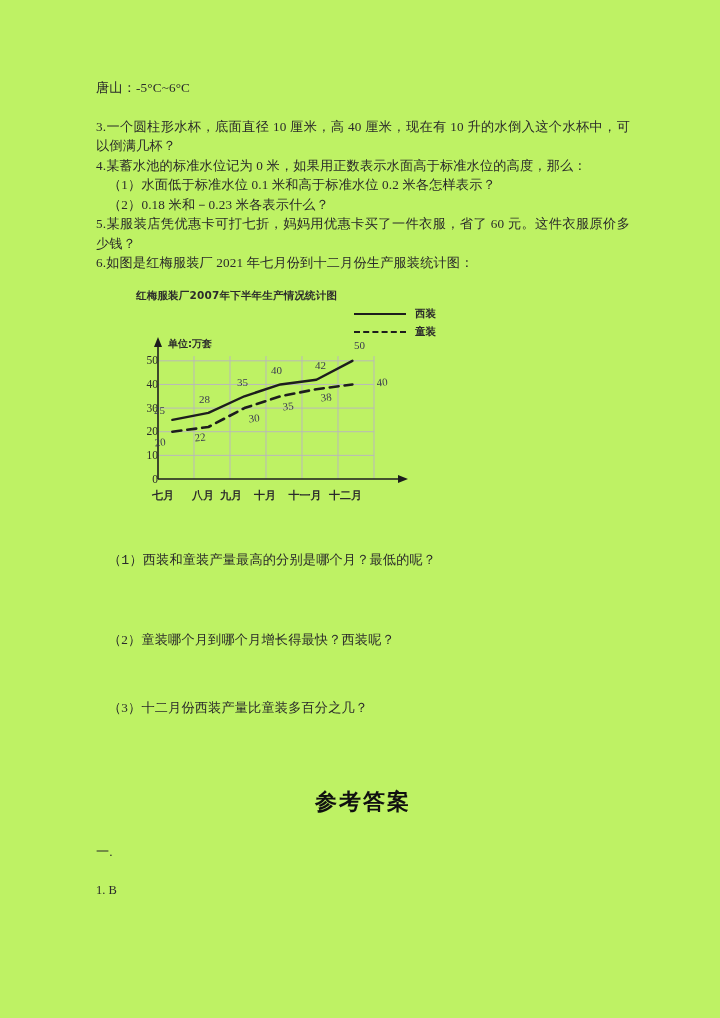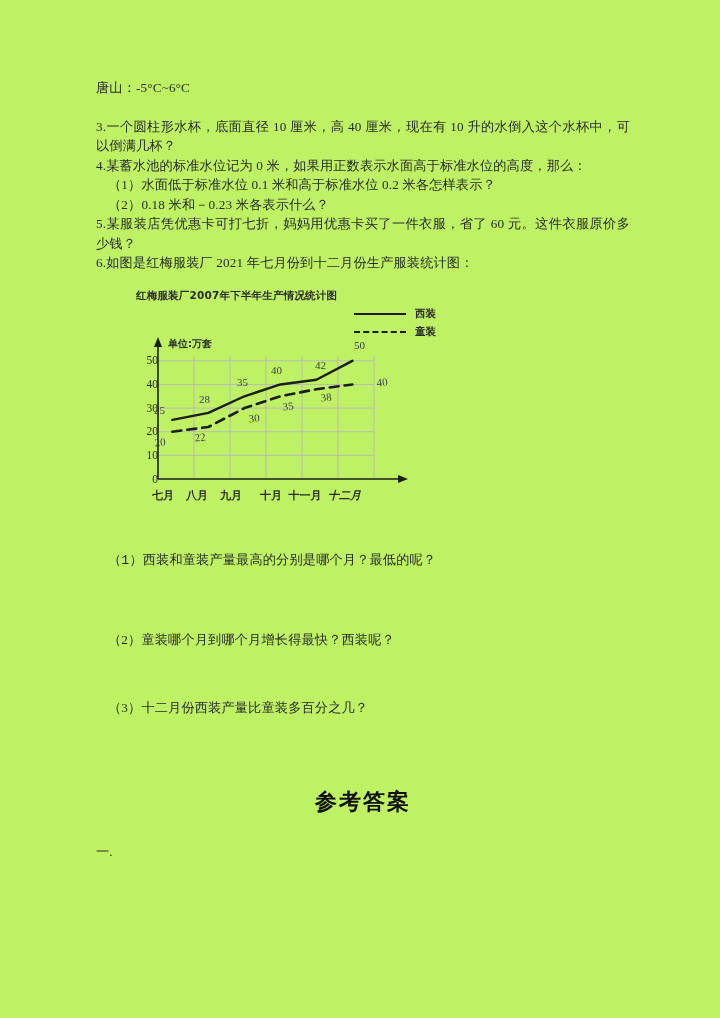--- a/index.html
+++ b/index.html
@@ -221,27 +221,30 @@
             <div class="dlabel" style="left: 148.4px; top: 37.4545px;">40</div>
             <div class="dlabel" style="left: 192.4px; top: 32.7273px;">42</div>
             <div class="dlabel" style="left: 231.4px; top: 12.8182px;">50</div>
             <div class="dlabel tilt" style="left: 32.4px; top: 109.727px;">20</div>
             <div class="dlabel tilt" style="left: 72.4px; top: 104px;">22</div>
             <div class="dlabel tilt" style="left: 126.4px; top: 85.0909px;">30</div>
             <div class="dlabel tilt" style="left: 160.4px; top: 73.2727px;">35</div>
             <div class="dlabel tilt" style="left: 198.4px; top: 64.1818px;">38</div>
             <div class="dlabel tilt" style="left: 254.4px; top: 49.4545px;">40</div>
           </div>
-        <div class="xlabels"><span style="width: 34px; text-align: center;">七月</span><span style="width: 34px; text-align: center;">八月</span><span style="width: 34px; text-align: center;">九月</span><span style="width: 34px; text-align: right;">十月</span><span style="width: 46px; text-align: center;">十一月</span><span style="width: 34px; text-align: left; font-style: italic;">十二月</span></div>
+        <div class="xlabels"><span style="width: 34px; text-align: center;">七月</span><span style="width: 34px; text-align: right;">八月</span><span style="width: 34px; text-align: center;">九月</span><span style="width: 34px; text-align: center;">十月</span><span style="width: 46px; text-align: center;">十一月</span><span style="width: 34px; text-align: right;">十二月</span></div>
       </div>
     </div>
 
     <div id="cq-block" style="margin-top:42px;">
         <div class="qline indent" style="margin-top: 0px; font-family: Liberation Mono, monospace;">（1）西装和童装产量最高的分别是哪个月？最低的呢？</div>
         <div class="qline indent" style="margin-top: 60px;">（2）童装哪个月到哪个月增长得最快？西装呢？</div>
         <div class="qline indent" style="margin-top: 48px;">（3）十二月份西装产量比童装多百分之几？</div>
       </div>
 
     <div class="answers-title">参考答案</div>
     <div class="ans-sec">一.</div>
+    <div id="ans-block">
+        <div class="ans-item">1. B</div>
+      </div>
 
   </div>
 </div>
 
 </body></html>

